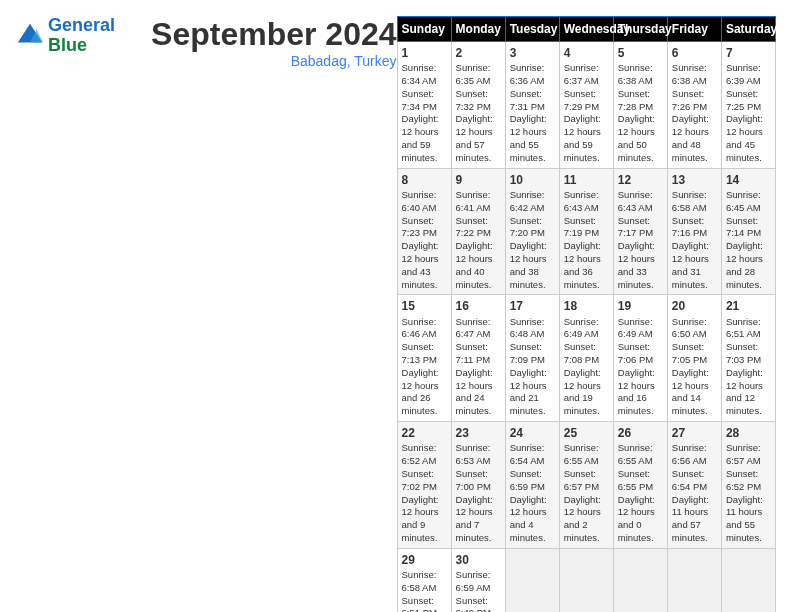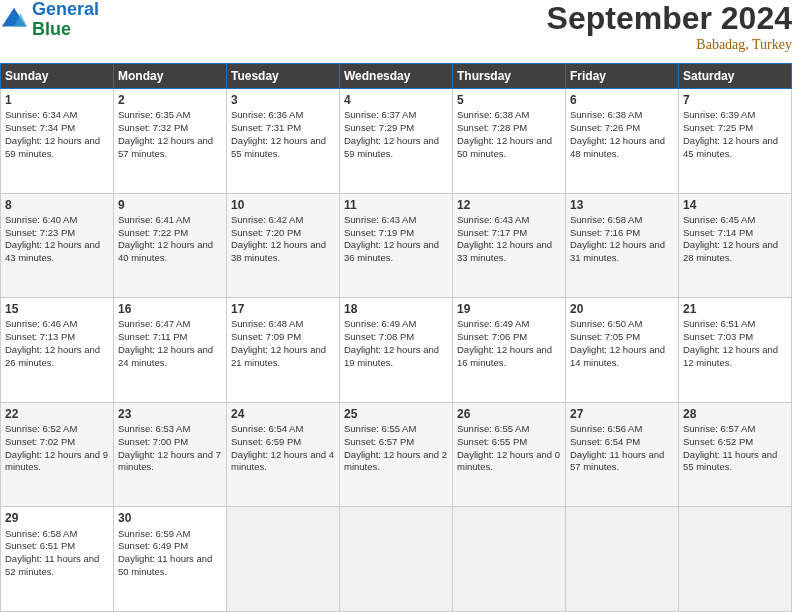--- a/index.html
+++ b/index.html
@@ -6,23 +6,23 @@
     body {
       font-family: Arial, sans-serif;
       background: #fff;
       width: 792px;
       height: 612px;
       overflow: hidden;
     }
     .page {
       width: 792px;
       height: 612px;
-      padding: 0;
+      padding: 16px;
       display: flex;
-      flex-direction: column;
+      flex-direction: row;
     }
     .header {
       display: flex;
       justify-content: space-between;
       align-items: flex-start;
       margin-bottom: 10px;
     }
     .logo {
       display: flex;
       align-items: center;
@@ -43,32 +43,31 @@
       text-align: right;
     }
     .month-title {
       font-size: 32px;
       font-weight: bold;
       color: #333;
       margin-left: 36px;
     }
     .location {
       font-size: 14px;
-      color: #a16207;
-      font-family: Liberation Serif, serif;
+      color: #3b82f6;
     }
     .calendar {
       flex: 1;
       border: 1px solid #ccc;
       border-collapse: collapse;
       width: 100%;
       table-layout: fixed;
     }
     .calendar th {
-      background: #404040;
+      background: #000000;
       color: #fff;
       font-size: 12px;
       font-weight: bold;
       padding: 5px 4px;
       text-align: left;
       border: 1px solid #1a6fc4;
     }
     .calendar td {
       border: 1px solid #ccc;
       vertical-align: top;

